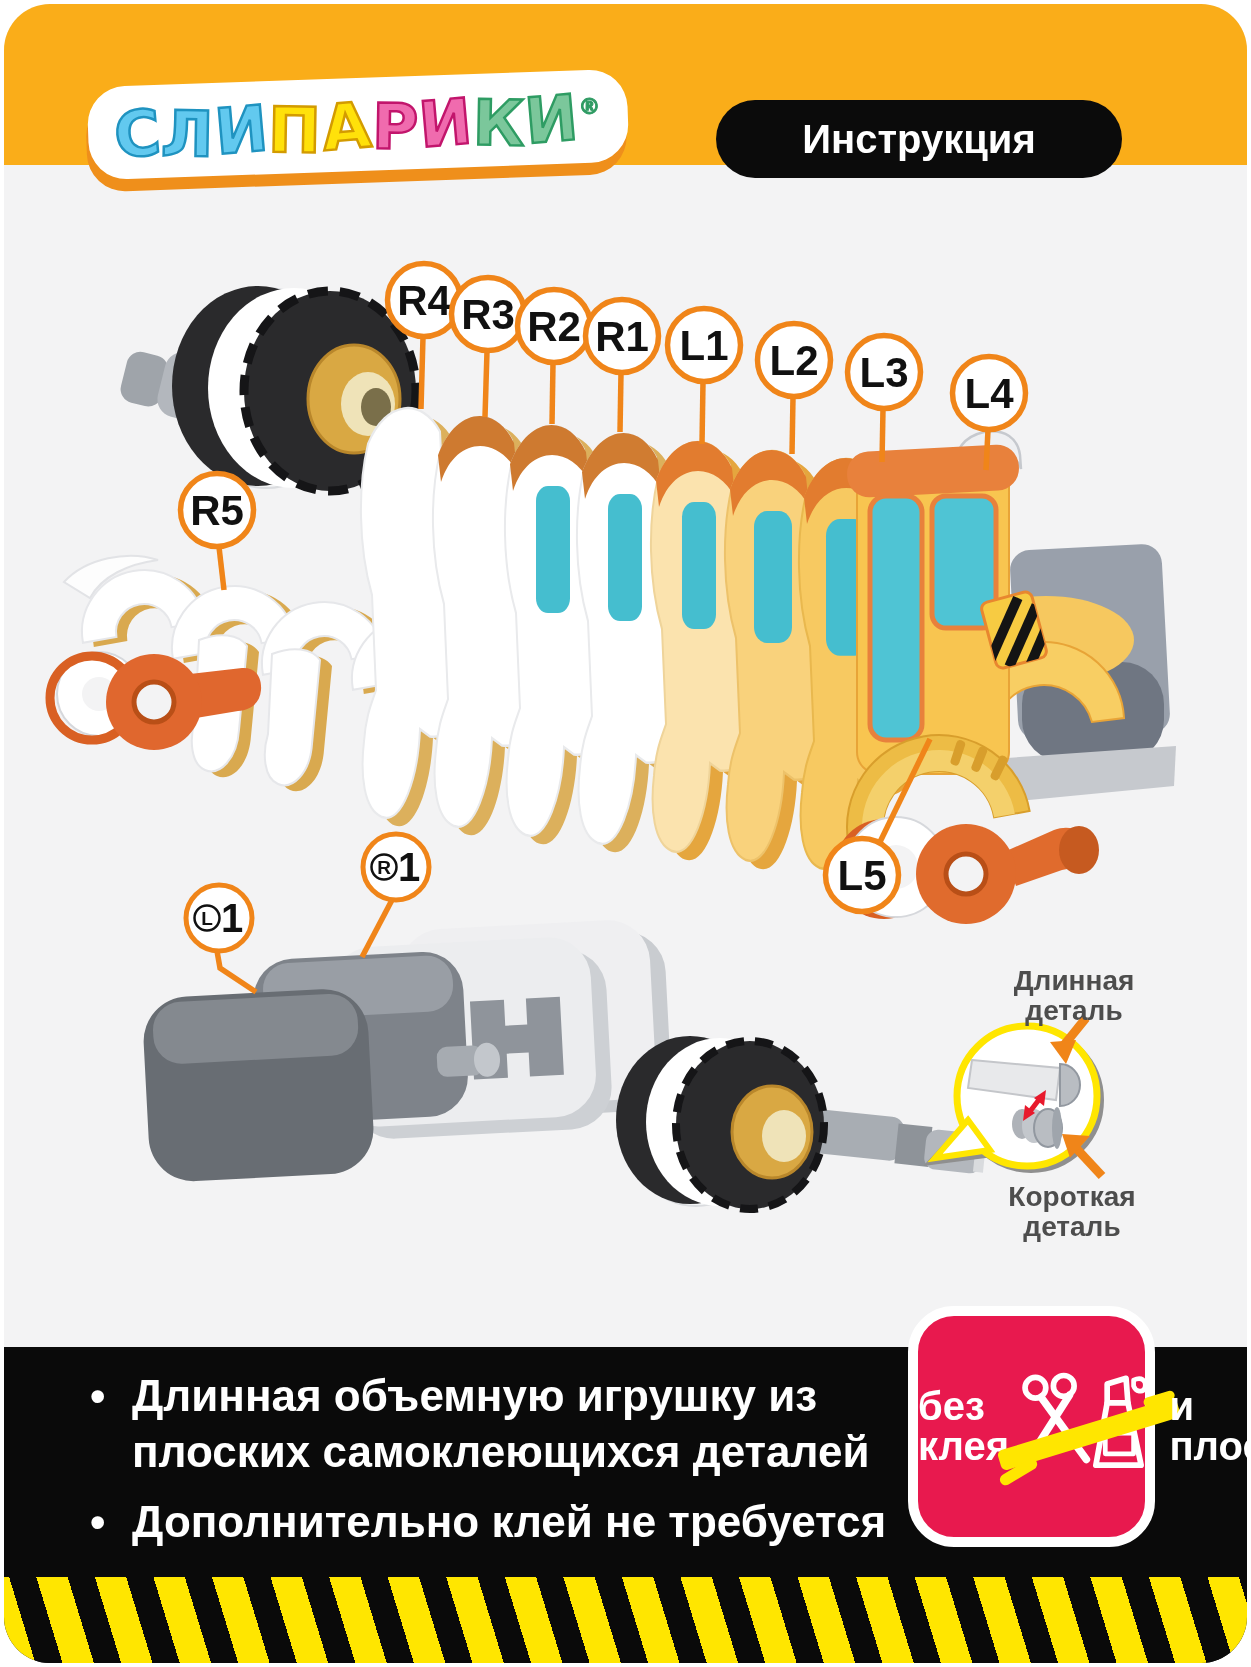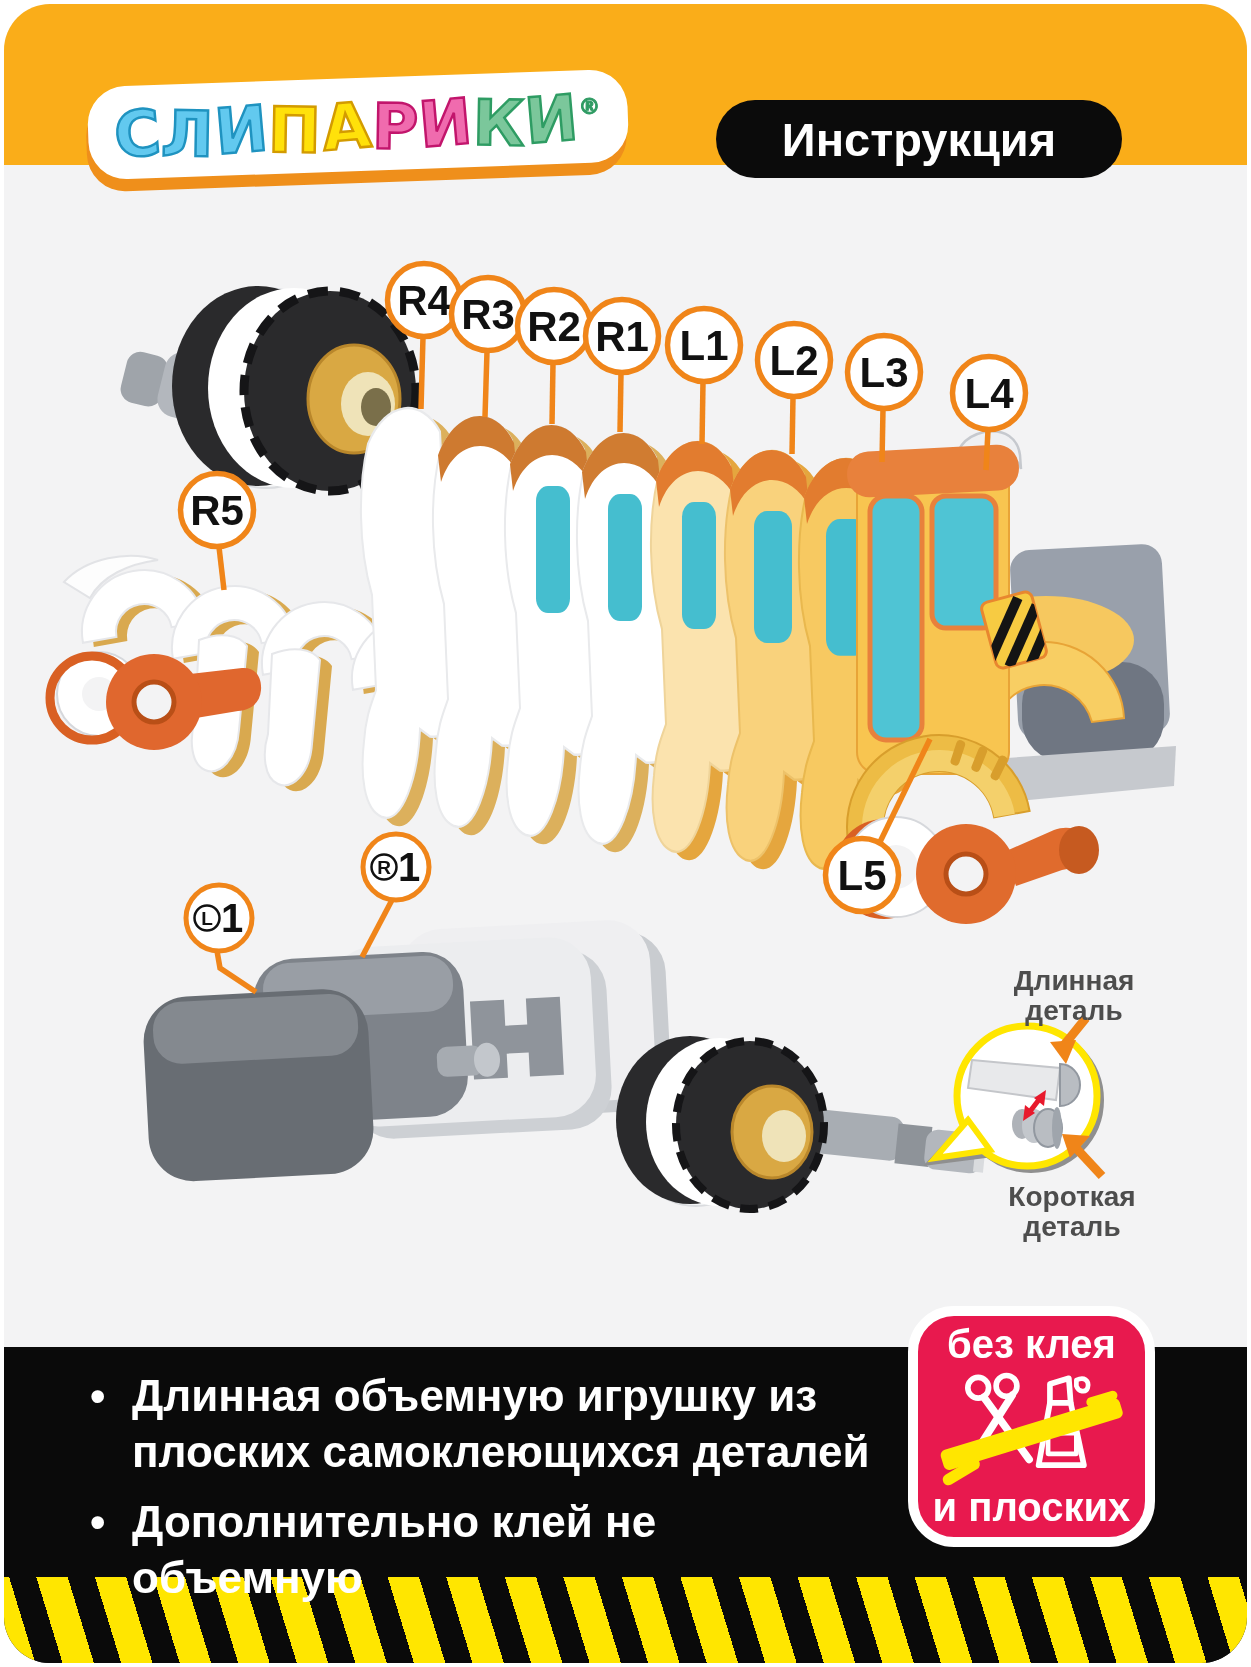--- a/index.html
+++ b/index.html
@@ -7,21 +7,21 @@
           font-family:"Liberation Sans", sans-serif; }
   .card { position:absolute; left:4px; top:4px; width:1243px; height:1659px;
           border-radius:46px; overflow:hidden; background:#F3F3F4; }
   .header-band { position:absolute; left:0; top:0; width:100%; height:161px; background:#FAAD19; }
   .footer-band { position:absolute; left:0; top:1343px; width:100%; bottom:0; background:#0A0A0A; }
   .hazard { position:absolute; left:0; right:0; bottom:0; height:86px;
             background:repeating-linear-gradient(73deg,#FFE600 0 30px,#0A0A0A 30px 56px); }
 
   .title-pill { position:absolute; left:712px; top:96px; width:406px; height:78px;
                 background:#0B0B0B; border-radius:39px; display:flex; align-items:center;
-                justify-content:center; color:#fff; font-size:47px; font-weight:bold; }
+                justify-content:center; color:#fff; font-size:40px; font-weight:bold; }
 
   .logo { position:absolute; left:84px; top:74px; padding:12px 26px 8px 26px; background:#ffffff;
           border-radius:38px; transform:rotate(-2deg); box-shadow:-2px 12px 0 #EF8F1B;
           font-family:"DejaVu Sans", sans-serif; font-weight:bold; font-size:63px;
           letter-spacing:1px; white-space:nowrap; }
   .logo span { display:inline-block; }
   .logo span:nth-child(odd)  { transform:rotate(-3deg); }
   .logo span:nth-child(even) { transform:rotate(3deg) translateY(2px); }
   .lt-b { color:#62C9EF; -webkit-text-stroke:2.5px #1F93C0; }
   .lt-y { color:#FFE10A; -webkit-text-stroke:2.5px #D39B00; }
@@ -32,21 +32,21 @@
   .diagram-svg { position:absolute; left:0; top:158px; width:1243px; height:1185px; }
   svg text { font-family:"Liberation Sans", sans-serif; font-weight:bold; }
 
   .bullets { position:absolute; left:86px; top:1364px; width:800px; color:#ffffff;
              font-weight:bold; font-size:44px; line-height:1.27; }
   .bullet-row { display:flex; gap:16px; margin-bottom:14px; }
   .bullet-marker { flex:0 0 26px; }
 
   .badge { position:absolute; left:904px; top:1302px; width:247px; height:241px; box-sizing:border-box;
            background:#E8194E; border:10px solid #ffffff; border-radius:46px;
-           display:flex; flex-direction:column; align-items:center; justify-content:space-between;
+           display:flex; flex-direction:row; align-items:center; justify-content:space-between;
            padding:8px 0 10px 0; }
   .badge-text { color:#fff; font-weight:bold; font-size:40px; line-height:1; }
   .badge-icons { width:190px; height:118px; overflow:visible; }
 </style>
 </head>
 <body>
 
 <div class="page">
   <div class="card">
     <div class="header-band"></div>
@@ -360,21 +360,21 @@
       <div class="hazard"></div>
     </div>
 
     <div class="bullets">
       <div class="bullet-row">
         <span class="bullet-marker">•</span>
         <span>Длинная объемную игрушку из плоских самоклеющихся деталей</span>
       </div>
       <div class="bullet-row">
         <span class="bullet-marker">•</span>
-        <span>Дополнительно клей не объемную</span>
+        <span>Дополнительно клей не требуется</span>
       </div>
     </div>
 
     <div class="badge">
       <div class="badge-text">без клея</div>
       <svg class="badge-icons" viewBox="0 0 170 125">
         <g stroke="#FFFFFF" fill="none" stroke-linecap="round" stroke-linejoin="round">
           <g>
             <circle cx="28" cy="22" r="11" stroke-width="6"></circle>
             <circle cx="58" cy="20" r="11" stroke-width="6"></circle>

